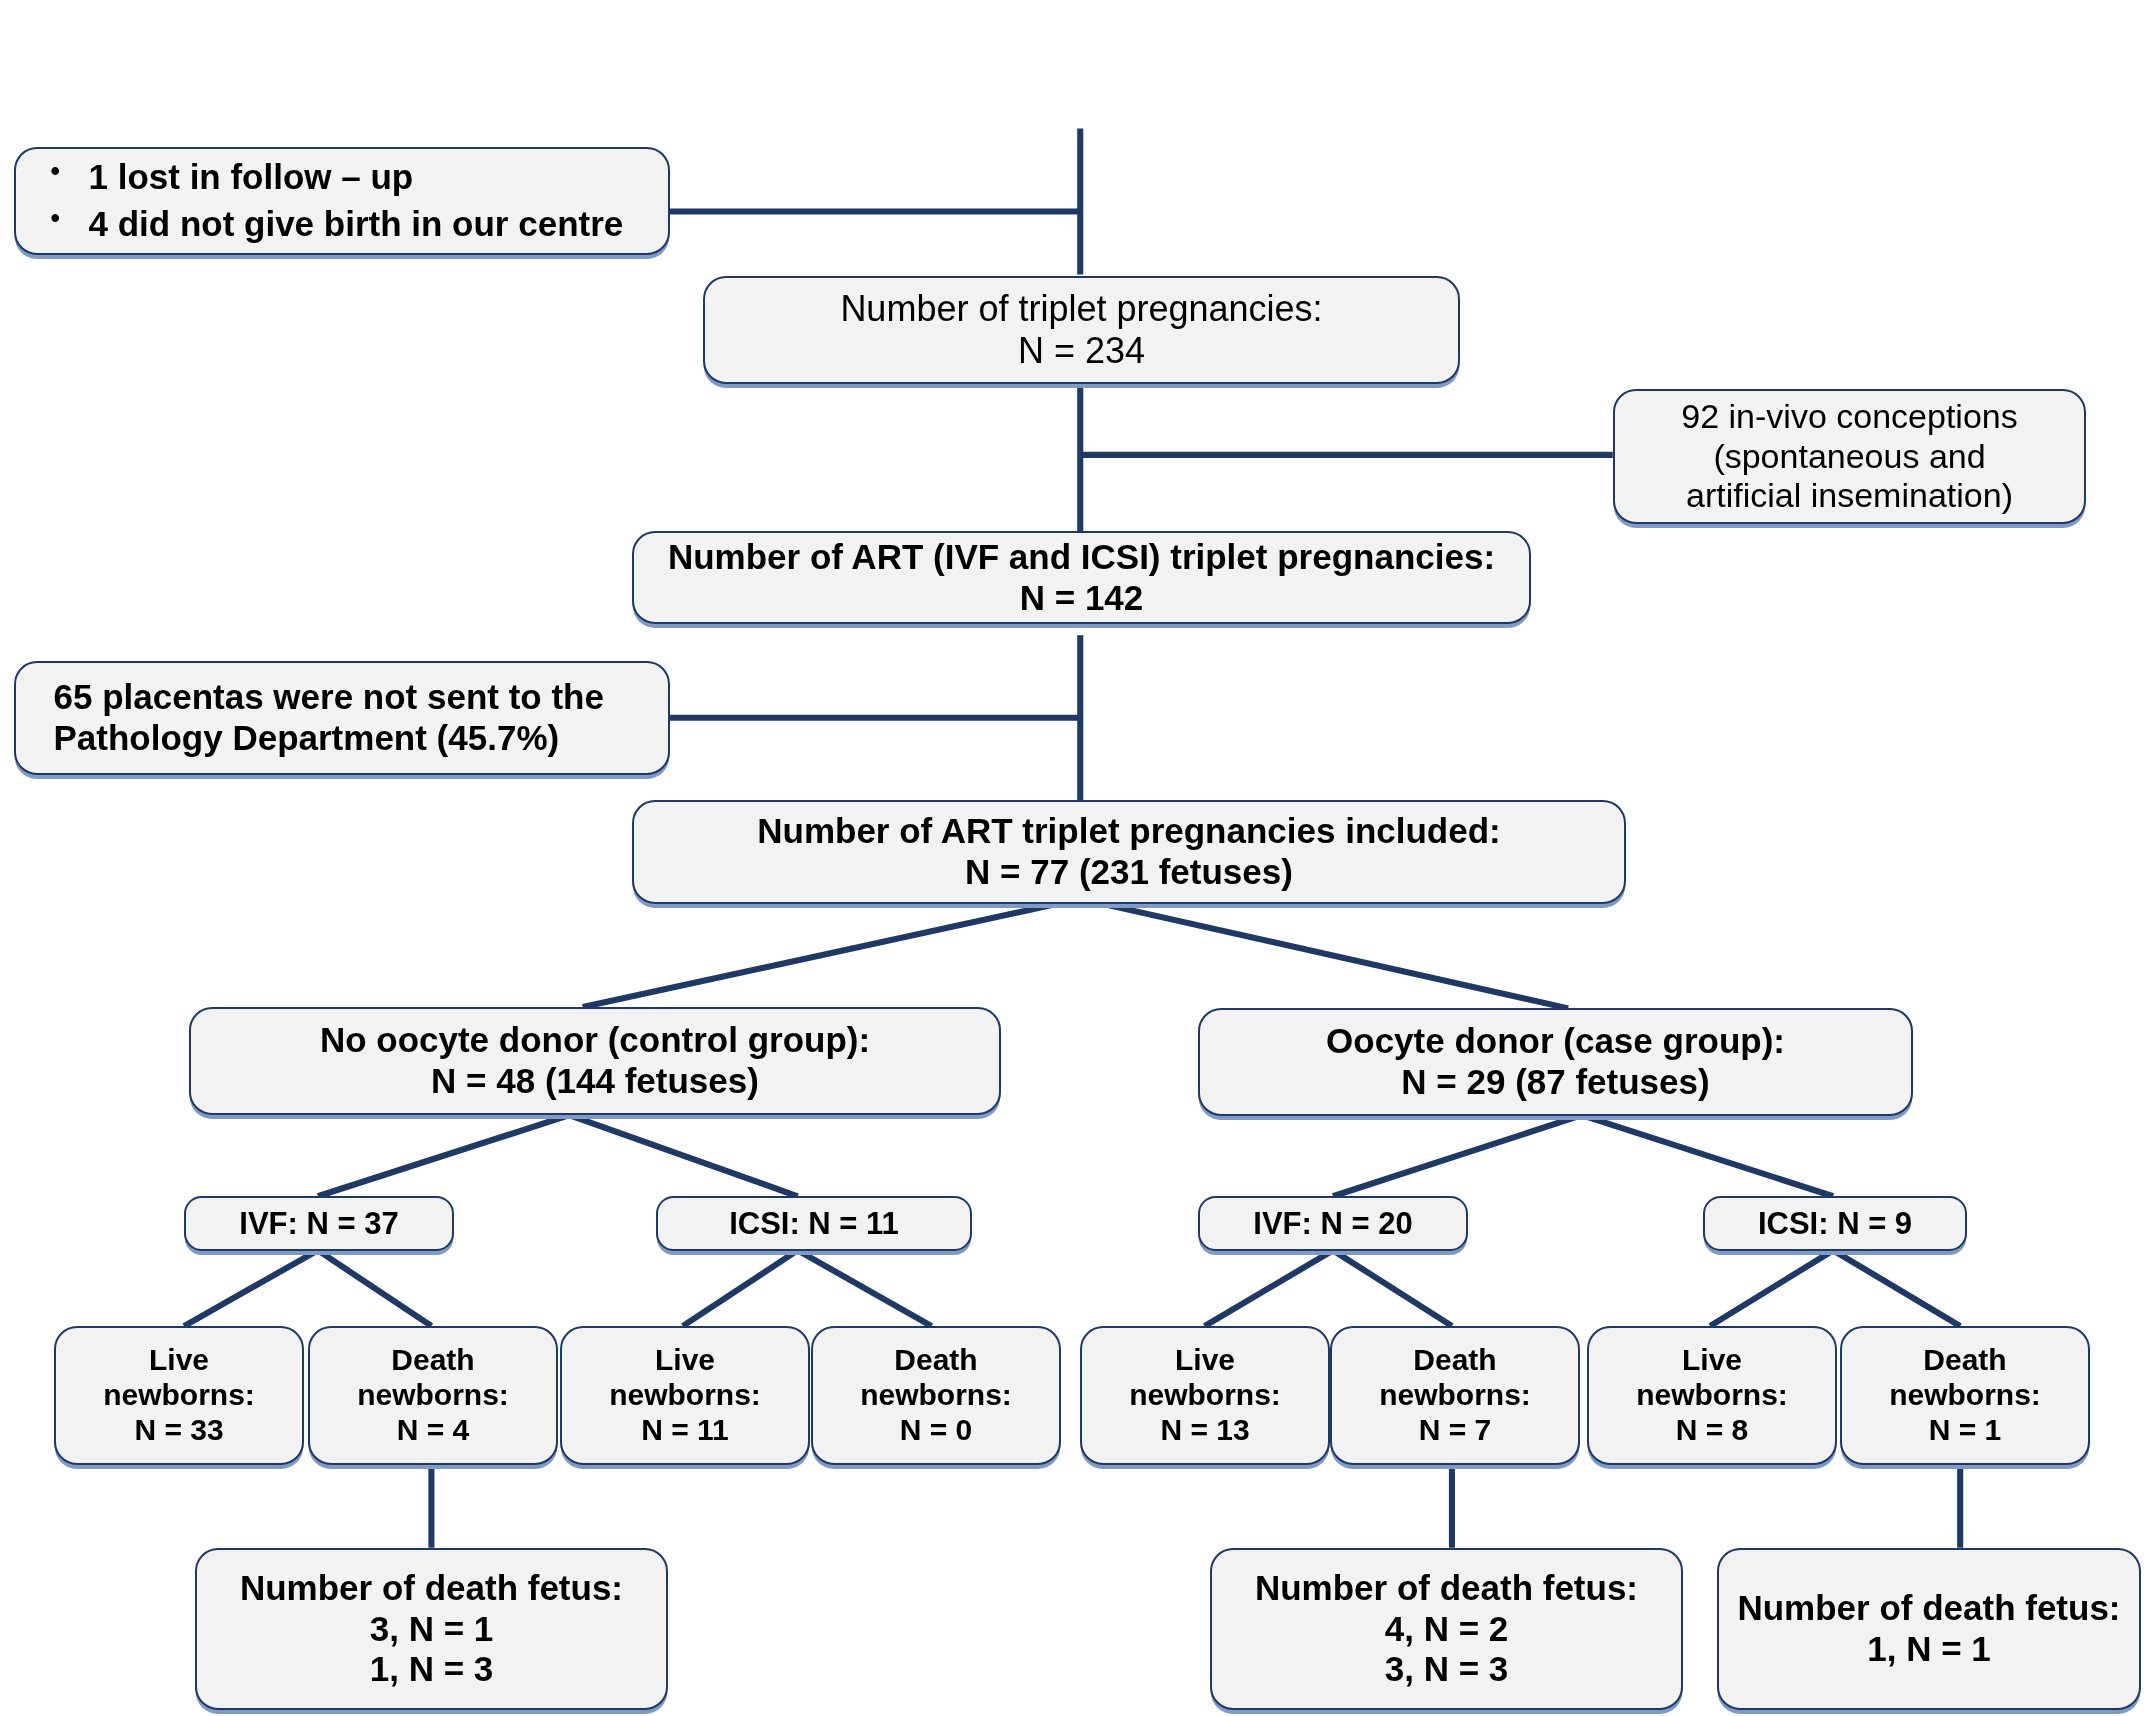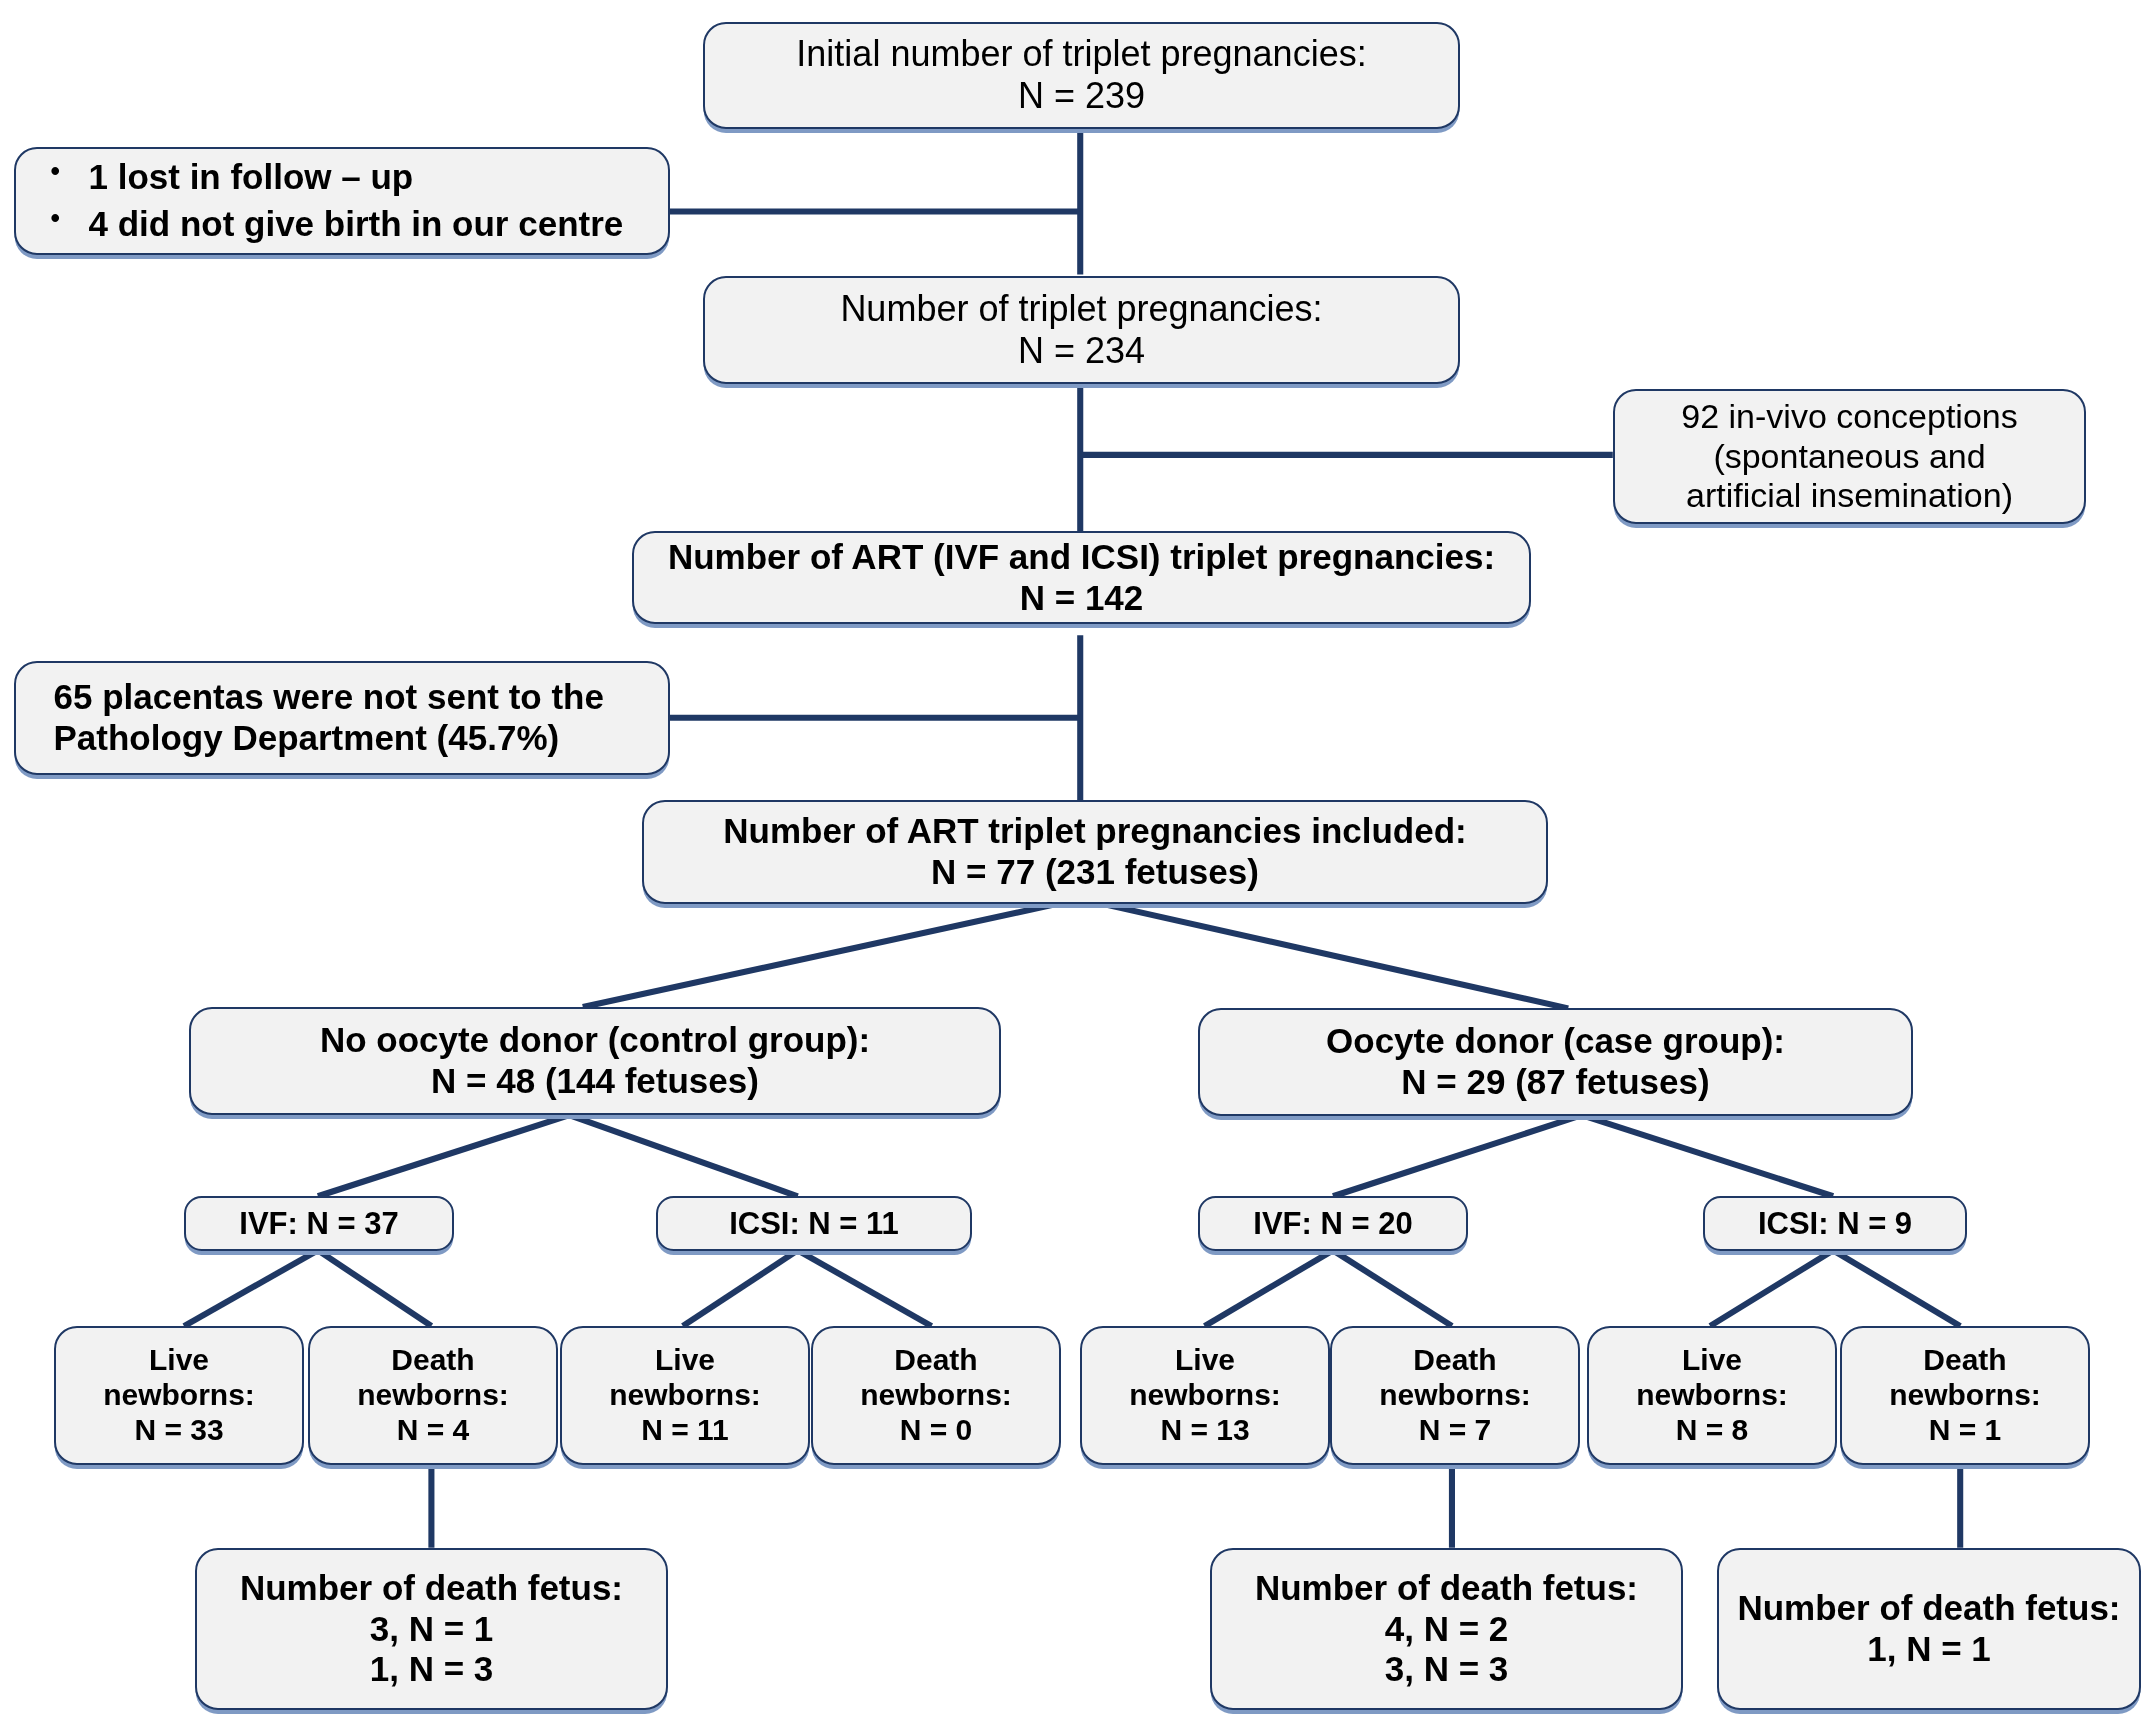--- a/index.html
+++ b/index.html
@@ -115,24 +115,20 @@
 
       <line x1="2712" y1="1850" x2="2530" y2="1962"></line>
       <line x1="2712" y1="1850" x2="2900" y2="1962"></line>
 
       <line x1="638" y1="2168" x2="638" y2="2290"></line>
       <line x1="2148" y1="2168" x2="2148" y2="2290"></line>
       <line x1="2900" y1="2168" x2="2900" y2="2290"></line>
     </g>
   </svg>
 
-  <div class="node t-lg" style="left:703px; top:21.6px; width:757px; height:107px;">
-    <span class="ln">Initial number of triplet pregnancies:</span>
-    <span class="ln">N = 239</span>
-  </div>
 
   <div class="node" style="left:13.5px; top:147px; width:656px; height:108px;">
     <div class="bullets">
       <span class="bl">1  lost in follow – up</span>
       <span class="bl">4 did not give birth in our centre</span>
     </div>
   </div>
 
   <div class="node t-lg" style="left:703px; top:276px; width:757px; height:108px;">
     <span class="ln">Number of triplet pregnancies:</span>
@@ -148,21 +144,21 @@
   <div class="node t-bold" style="left:632px; top:531px; width:899px; height:93px;">
     <span class="ln">Number of ART (IVF and ICSI) triplet pregnancies:</span>
     <span class="ln">N = 142</span>
   </div>
 
   <div class="node t-bold" style="left:13.5px; top:661px; width:656px; height:114px; align-items:flex-start; padding-left:38px;">
     <span class="ln">65 placentas were not sent to the</span>
     <span class="ln">Pathology Department (45.7%)</span>
   </div>
 
-  <div class="node t-bold" style="left:632px; top:800px; width:906px; height:104px;margin-left:10px;">
+  <div class="node t-bold" style="left:632px; top:800px; width:994px; height:104px;">
     <span class="ln">Number of ART triplet pregnancies included:</span>
     <span class="ln">N = 77 (231 fetuses)</span>
   </div>
 
   <div class="node t-bold" style="left:189px; top:1007px; width:812px; height:108px;">
     <span class="ln">No oocyte donor (control group):</span>
     <span class="ln">N = 48 (144 fetuses)</span>
   </div>
 
   <div class="node t-bold" style="left:1198px; top:1008px; width:715px; height:108px;">

